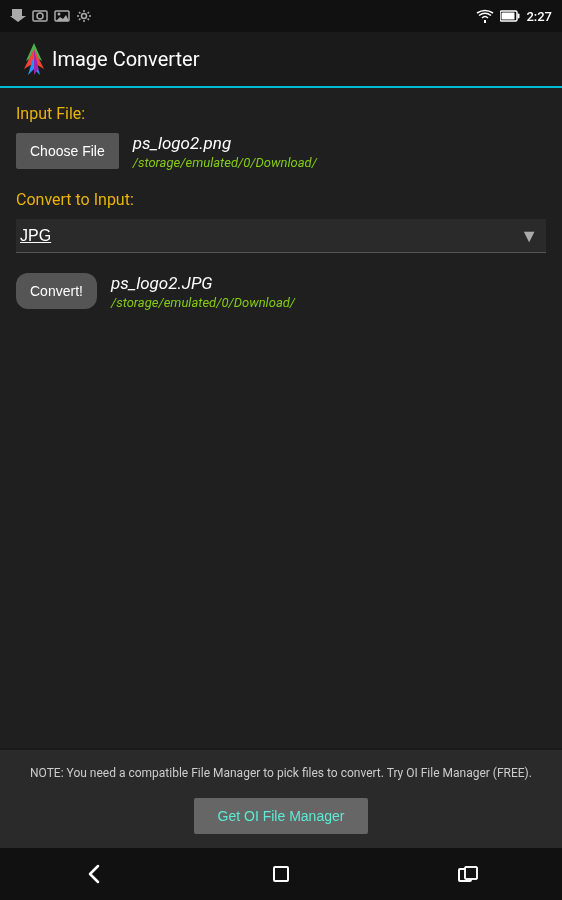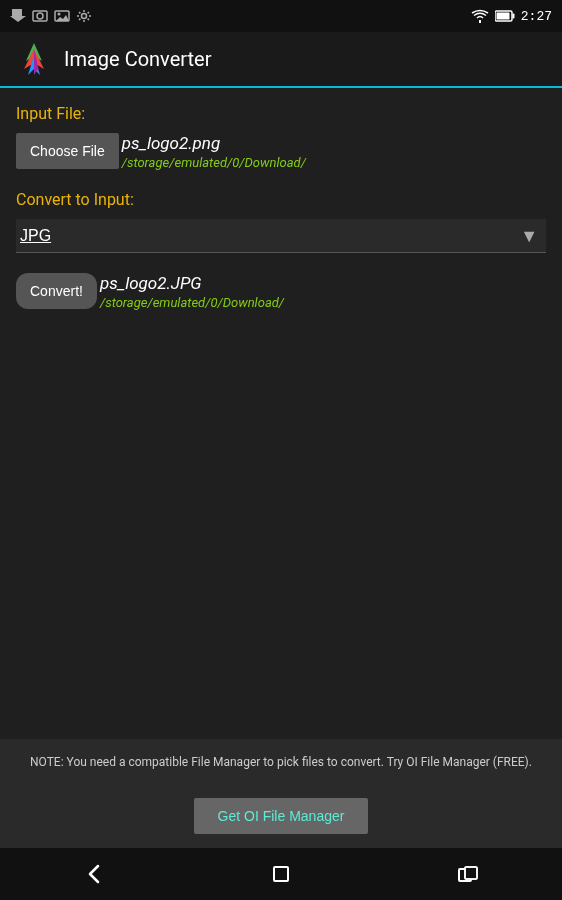--- a/index.html
+++ b/index.html
@@ -30,33 +30,31 @@
       gap: 6px;
       align-items: center;
     }
 
     .status-icons-right {
       display: flex;
       gap: 6px;
       align-items: center;
       font-size: 12px;
       color: #fff;
-      font-family: Liberation Mono, monospace;
     }
 
     
     #app-bar {
       width: 100%;
       height: 56px;
       background: #1a1a1a;
       border-bottom: 2px solid #00BCD4;
       display: flex;
       align-items: center;
       padding: 0 16px;
-      gap: 12px;
     }
 
     .app-logo {
       width: 36px;
       height: 36px;
     }
 
     #app-title {
       font-size: 20px;
       font-weight: 400;
@@ -78,21 +76,21 @@
     .section-label {
       font-size: 16px;
       color: #eab308;
       margin-bottom: 10px;
       font-weight: 400;
     }
 
     .input-file-row {
       display: flex;
       align-items: flex-start;
-      gap: 3px;
+      gap: 14px;
     }
 
     .btn-choose {
       background: #555555;
       color: #ffffff;
       border: none;
       padding: 10px 14px;
       font-size: 14px;
       border-radius: 2px;
       cursor: pointer;
@@ -172,21 +170,21 @@
       right: 0;
       background: #2a2a2a;
       padding: 14px 16px;
       text-align: center;
     }
 
     .note-text {
       font-size: 12px;
       color: #cccccc;
       line-height: 1.5;
-      margin-bottom: 27px;
+      margin-bottom: 16px;
     }
 
     .btn-file-manager {
       background: #666666;
       color: #5eead4;
       border: none;
       padding: 10px 24px;
       font-size: 14px;
       border-radius: 2px;
       cursor: pointer;

